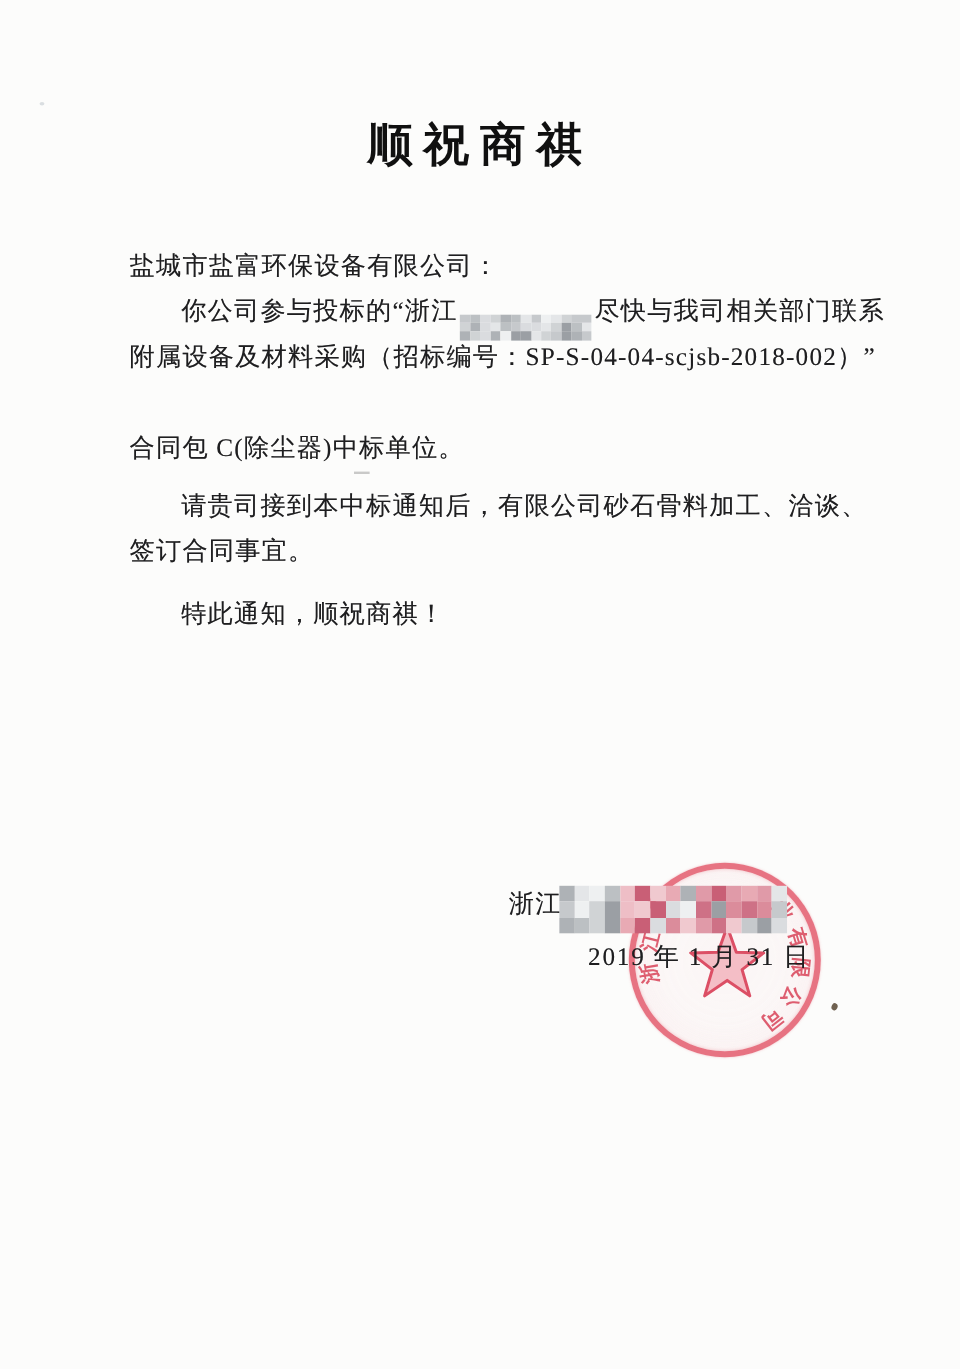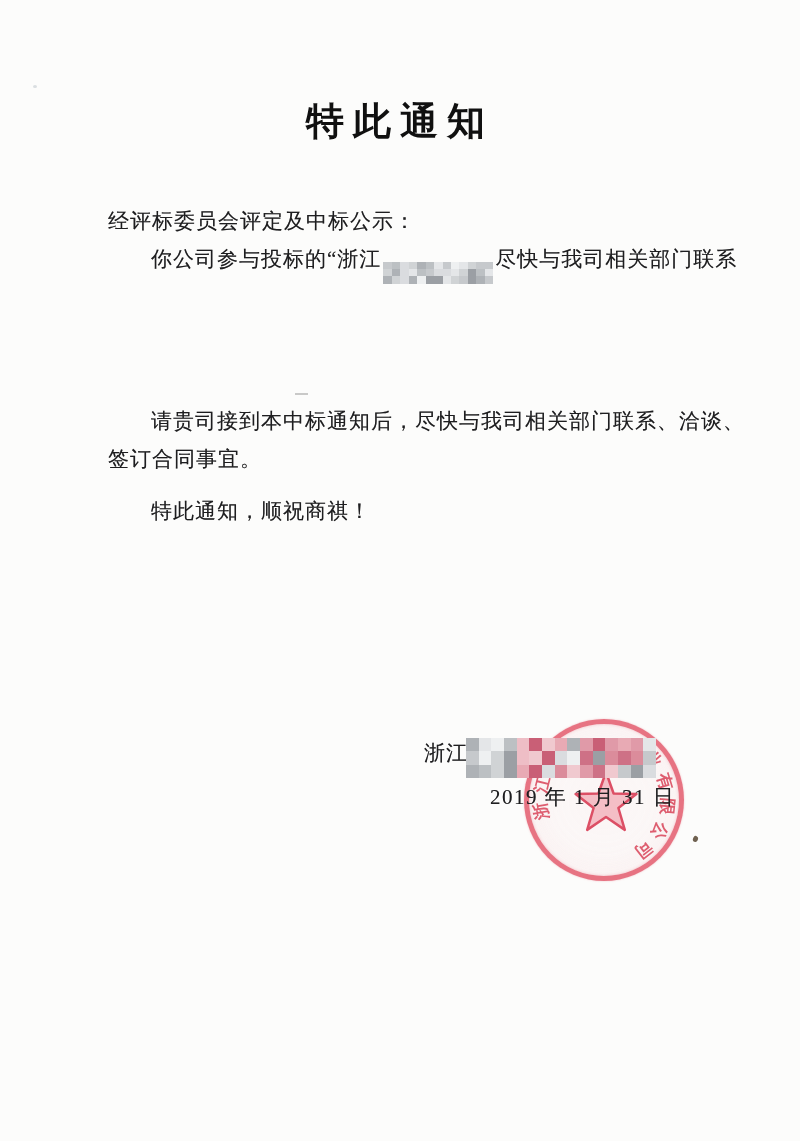--- a/index.html
+++ b/index.html
@@ -111,23 +111,23 @@
     width:4px;height:3px;background:#dadee1;
     border-radius:50%;
     z-index:2;
   }
 </style>
 </head>
 <body style="background: rgb(252, 252, 251); color: rgb(30, 30, 32);">
 
 <div class="page">
 
-  <div class="doc-title">特此通知</div>
-
-  <div class="line l-recipient">经评标委员会评定及中标公示：</div>
+  <div class="doc-title">顺祝商祺</div>
+
+  <div class="line l-recipient">盐城市盐富环保设备有限公司：</div>
 
   <div class="line l-p1l1 indent"><span>你公司参与投标的“浙江</span><span id="redact-body" class="mosaic mosaic-inline" style="grid-template-columns: repeat(13, 1fr); grid-template-rows: repeat(3, 1fr);">
         <div style="background: rgb(198, 201, 204);"></div>
         <div style="background: rgb(188, 192, 195);"></div>
         <div style="background: rgb(218, 220, 223);"></div>
         <div style="background: rgb(208, 211, 213);"></div>
         <div style="background: rgb(174, 178, 182);"></div>
         <div style="background: rgb(188, 192, 195);"></div>
         <div style="background: rgb(228, 230, 232);"></div>
         <div style="background: rgb(198, 201, 204);"></div>
@@ -157,22 +157,24 @@
         <div style="background: rgb(155, 159, 164);"></div>
         <div style="background: rgb(155, 159, 164);"></div>
         <div style="background: rgb(228, 230, 232);"></div>
         <div style="background: rgb(208, 211, 213);"></div>
         <div style="background: rgb(198, 201, 204);"></div>
         <div style="background: rgb(155, 159, 164);"></div>
         <div style="background: rgb(174, 178, 182);"></div>
         <div style="background: rgb(198, 201, 204);"></div>
       </span><span>尽快与我司相关部门联系</span></div>
 
-
-  <div class="line l-p2l1 indent">请贵司接到本中标通知后，尽快与我司相关部门联系、洽谈、</div>
+  <div class="line l-p1l2">附属设备及材料采购（招标编号：SP-S-04-04-scjsb-2018-002）”</div>
+  <div class="line l-p1l4">合同包 C(除尘器)中标单位。</div>
+
+  <div class="line l-p2l1 indent">请贵司接到本中标通知后，有限公司砂石骨料加工、洽谈、</div>
   <div class="line l-p2l2">签订合同事宜。</div>
 
   <div class="line l-p3 indent">特此通知，顺祝商祺！</div>
 
   <div class="stamp">
     <div class="stamp-ring" style="border-color: rgba(224, 76, 96, 0.78);"></div>
     <svg class="stamp-star" width="70" height="70" viewBox="-35 -35 70 70">
       <path id="star-path" d="M0,-32 L7.6,-10.5 L30.4,-9.9 L12.4,4 L18.8,25.9 L0,13 L-18.8,25.9 L-12.4,4 L-30.4,-9.9 L-7.6,-10.5 Z" stroke-width="2.5" stroke-linejoin="round" fill="rgba(233,100,120,0.38)" stroke="#dc4f65"></path>
     </svg>
     <div class="stamp-chars" id="seal-chars">

